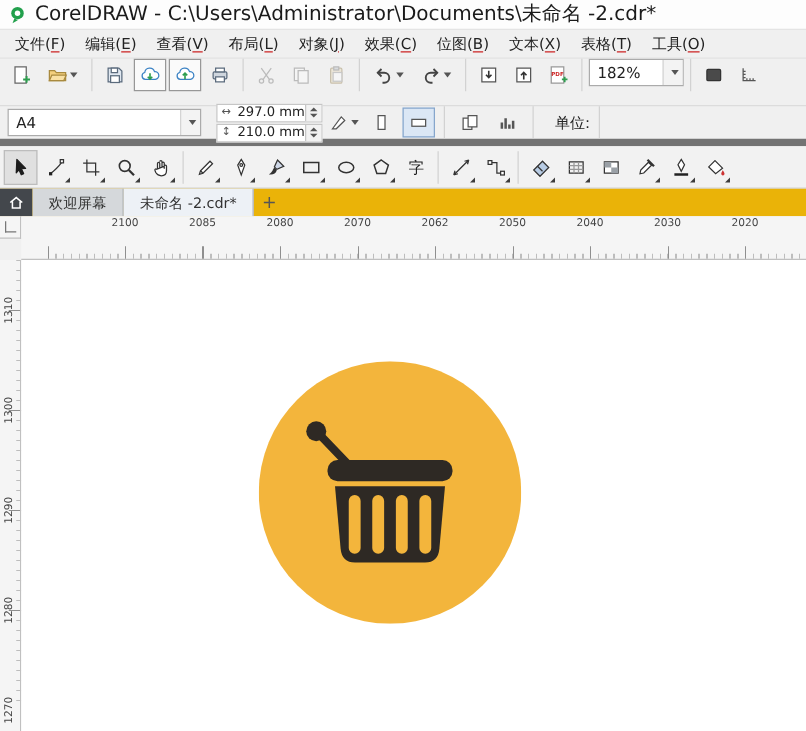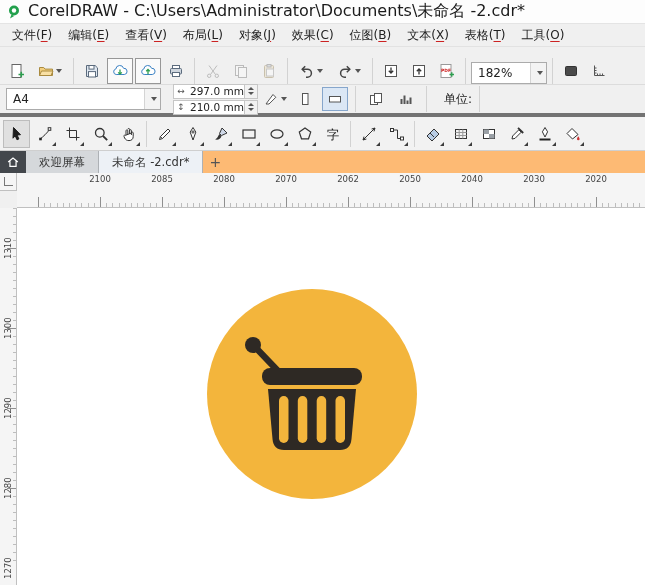--- a/index.html
+++ b/index.html
@@ -12,39 +12,39 @@
   
   .titlebar { height: 24px; display: flex; align-items: center; gap: 6px;
     padding: 0 6px; background: #fdfdfd; border-bottom: 1px solid #e4e4e4; }
   .titlebar .title { font-size: 16px; color: #1a1a1a; white-space: nowrap; }
   
   .menubar { height: 23px; display: flex; align-items: center; background: #f0f0f0;
     padding: 0 4px; border-bottom: 1px solid #e2e2e2; }
   .menu-item { padding: 3px 8px; white-space: nowrap; cursor: default; }
   .mkey { text-decoration: underline; text-decoration-color: #cc2222; text-underline-offset: 2px; }
   
-  .toolbar { height: 38px; display: flex; align-items: flex-end; gap: 2px;
+  .toolbar { height: 38px; display: flex; align-items: flex-start; gap: 2px;
     padding: 0 4px; border-bottom: 1px solid #dcdcdc; }
   .tbtn { width: 26px; height: 26px; display: flex; align-items: center;
     justify-content: center; position: relative; border: 1px solid transparent; }
   .tbtn.withdd { width: 36px; }
   .tbtn.boxed { border-color: #979797; background: #fafafa; }
   .tbtn.disabled { opacity: .38; }
   .dd { width: 0; height: 0; border-left: 3px solid transparent;
     border-right: 3px solid transparent; border-top: 4px solid #555; margin-left: 2px; }
   .sep { width: 1px; height: 26px; background: #d2d2d2; margin: 0 3px; flex: none; }
   .combo { height: 22px; background: #fff; border: 1px solid #ababab;
     display: flex; align-items: center; }
   .combo .val { padding: 0 6px; flex: 1; white-space: nowrap; }
   .combo .cdd { width: 16px; height: 100%; border-left: 1px solid #d4d4d4;
     display: flex; align-items: center; justify-content: center; background: #f3f3f3; }
   .zoom-combo { width: 76px; }
   
   .propbar { height: 32px; display: flex; align-items: center; gap: 4px;
-    padding: 0 6px; border-bottom: 4px solid #737373; }
+    padding: 0 6px; border-bottom: 6px solid #737373; }
   .page-size-combo { width: 155px; }
   .dims { display: flex; flex-direction: column; gap: 1px; margin-left: 8px; }
   .dimrow { display: flex; align-items: center; height: 15px;
     border: 1px solid #c6c6c6; background: #fff; }
   .dimrow .dicon { width: 14px; text-align: center; font-size: 9px; color: #555; }
   .dimrow .dval { width: 56px; font-size: 10.5px; padding-left: 2px; white-space: nowrap; }
   .spin { width: 13px; height: 100%; display: flex; flex-direction: column;
     align-items: center; justify-content: center; gap: 2px;
     border-left: 1px solid #c6c6c6; background: #f2f2f2; }
   .spin i { display: block; width: 0; height: 0;
@@ -58,21 +58,21 @@
   .units-combo { width: 78px; }
   
   .toolbox { height: 34px; display: flex; align-items: center; gap: 1px;
     padding: 0 3px; background: #f2f2f2; border-bottom: 1px solid #cfcfcf; }
   .tool { width: 27px; height: 28px; position: relative; display: flex;
     align-items: center; justify-content: center; border: 1px solid transparent; flex: none; }
   .tool.selected { background: #e0e0e0; border-color: #bdbdbd; }
   .fly { position: absolute; right: 1px; bottom: 1px; width: 0; height: 0;
     border-left: 4px solid transparent; border-bottom: 4px solid #3c3c3c; }
   
-  .tabbar { height: 22px; display: flex; align-items: stretch; background: #fdba74; }
+  .tabbar { height: 22px; display: flex; align-items: stretch; background: #eab308; }
   .home-btn { width: 26px; display: flex; align-items: center; justify-content: center;
     background: #43474c; flex: none; }
   .tab { display: flex; align-items: center; padding: 0 13px; font-size: 11.5px;
     background: #d5d8db; border-right: 1px solid #adb1b5; color: #333; white-space: nowrap; }
   .tab.active { background: #edf1f6; }
   .newtab { width: 24px; display: flex; align-items: center; justify-content: center;
     font-size: 14px; color: #555; }
   
   .rulerrow { height: 35px; display: flex; }
   .ruler-corner { width: 17px; height: 18px; flex: none; background: #f5f5f5;

